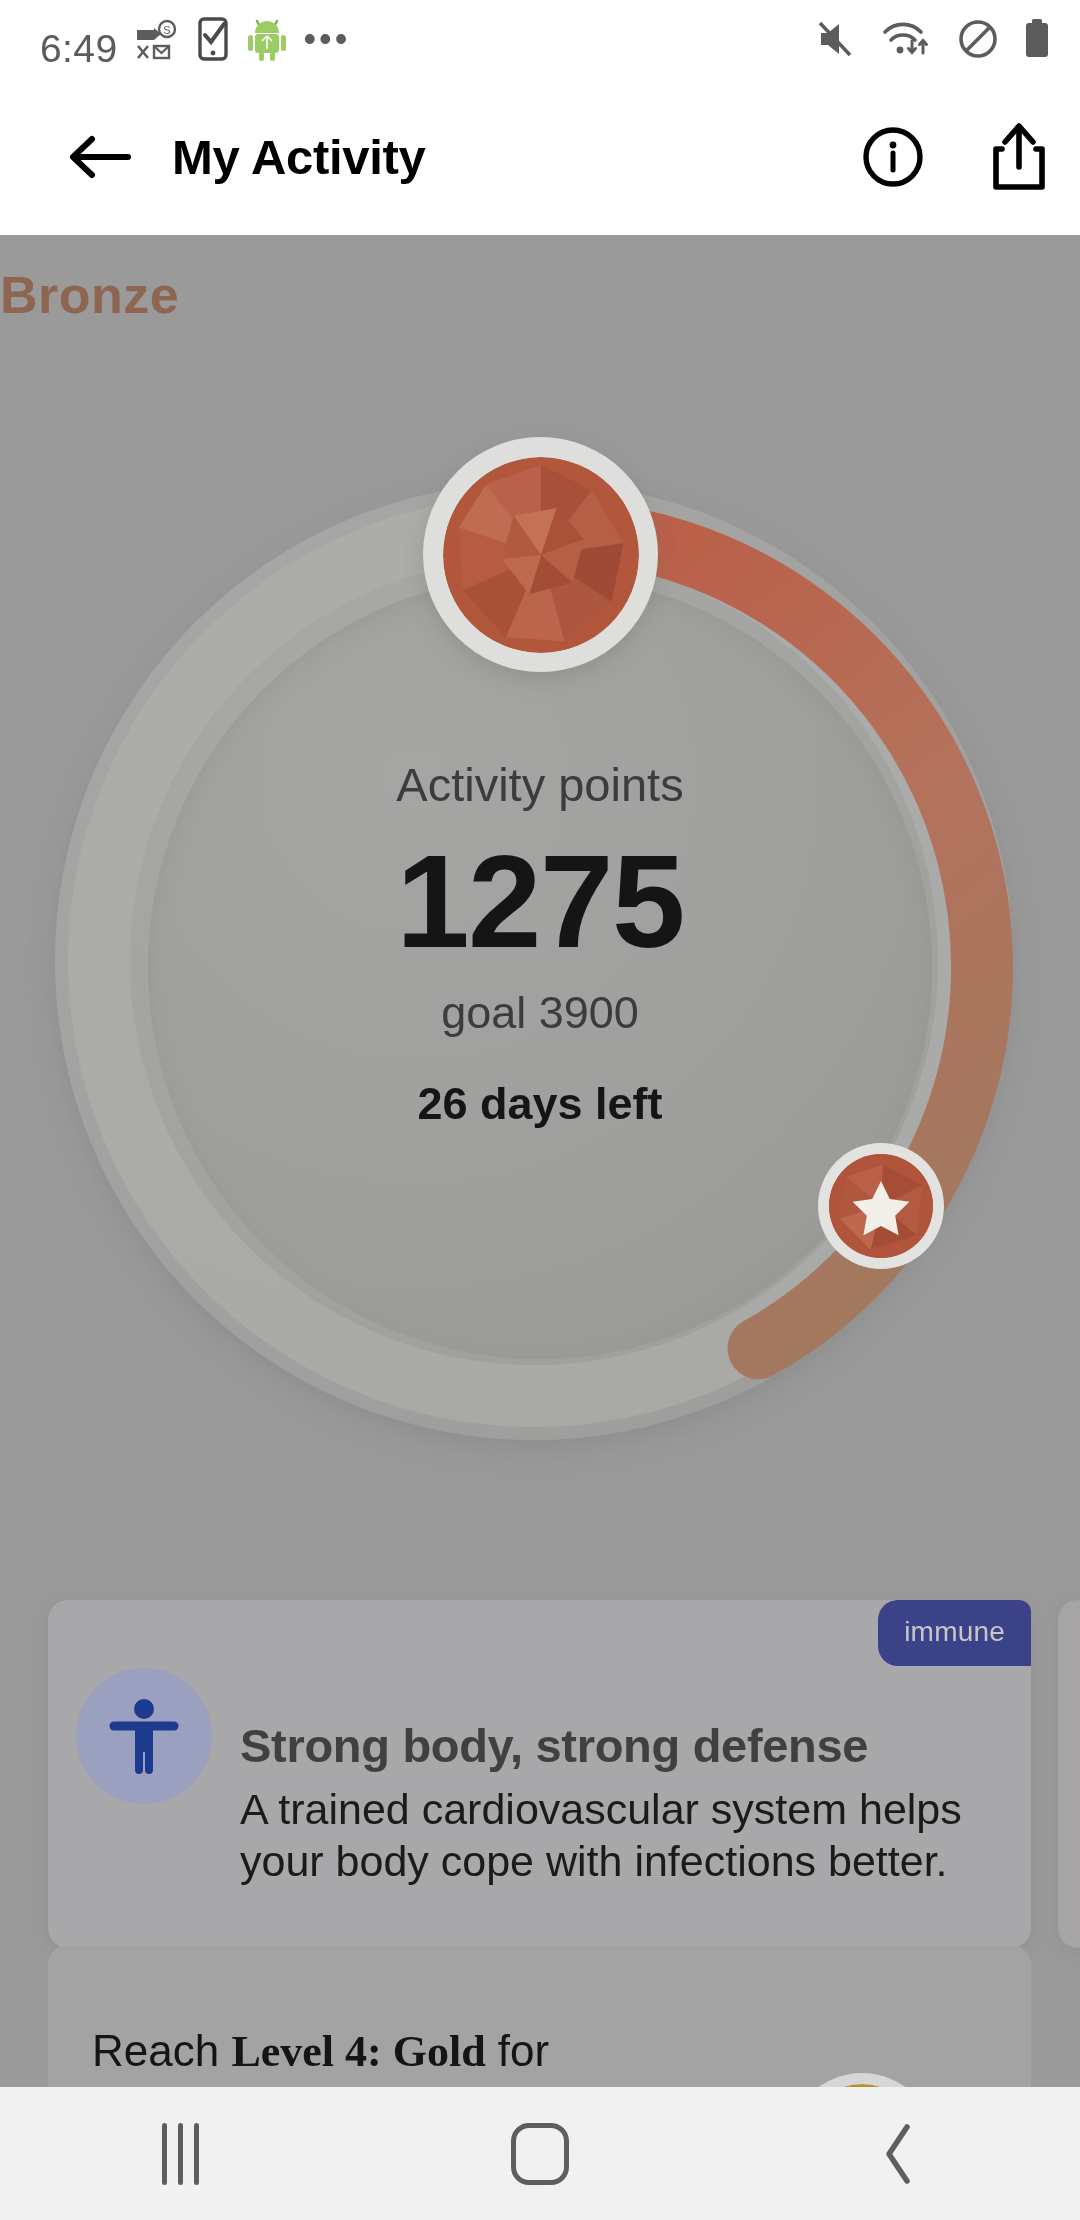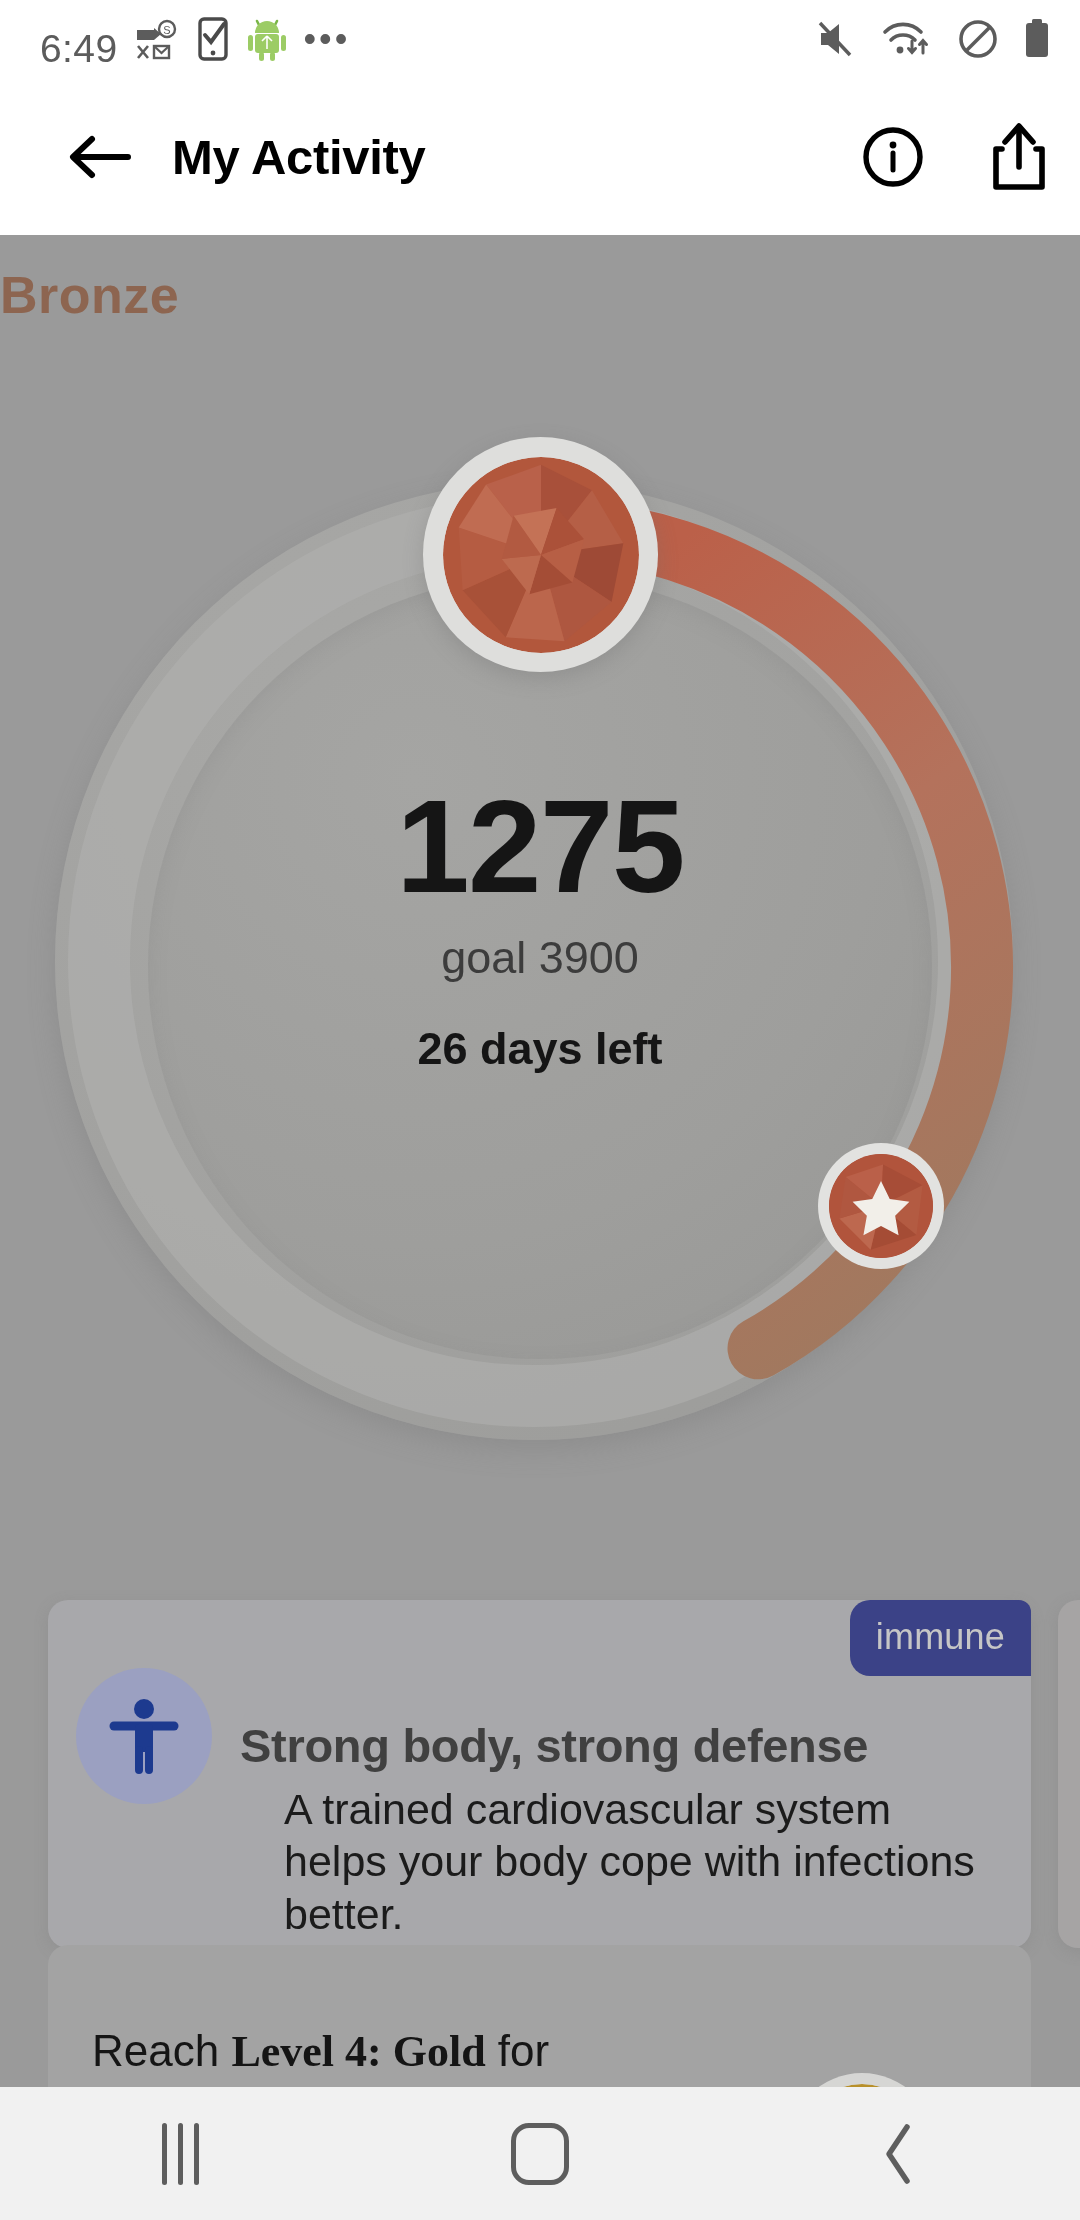--- a/index.html
+++ b/index.html
@@ -117,36 +117,36 @@
   .card {
     position:absolute; top:0; width:983px; height:348px;
     background:#a8a8ab; border-radius:20px;
     box-shadow:0 4px 14px rgba(120,120,120,0.25);
   }
   .card-1 { left:48px; }
   .card-2 { left:1058px; width:983px; background:#a6a4a4; }
   .badge {
     position:absolute; right:0; top:0;
     background:#3b4287; color:#c6c6c6;
-    font-size:36px; padding:16px 26px 18px 26px;
+    font-size:28px; padding:16px 26px 18px 26px;
     border-radius:20px 12px 0 20px;
     letter-spacing:0.2px;
   }
   .card-row { position:absolute; left:28px; top:68px; right:34px; display:flex; gap:28px; }
   .card-avatar {
     flex:0 0 auto; width:136px; height:136px; border-radius:50%;
     background:#9ba0c1; display:flex; align-items:center; justify-content:center;
   }
   .card-text { padding-top:4px; }
   .card-title {
     font-size:47px; font-weight:bold; color:#404040;
     letter-spacing:-0.3px; line-height:1.12;margin-top:48px;
   }
   .card-body {
-    font-size:43px; color:#1b1b1b; line-height:1.22; margin-top:10px;margin-left:44px;
+    font-size:43px; color:#1b1b1b; line-height:1.22; margin-top:10px;
   }
 
   
   .teaser {
     position:absolute; left:48px; top:1710px; width:983px; height:230px;
     background:#a3a3a3; border-radius:20px; overflow:hidden;
   }
   .teaser-text {
     position:absolute; left:44px; top:78px; width:600px;
     font-size:44px; color:#151515; line-height:1.28;
@@ -317,20 +317,21 @@
           <polygon points="50,50 90,30 84,78" fill="#b35b42"></polygon>
           <polygon points="50,50 84,78 40,92" fill="#a54c35"></polygon>
           <polygon points="50,50 40,92 10,62" fill="#bd684f"></polygon>
           <polygon points="50,50 10,62 16,22" fill="#b05740"></polygon>
           <path d="M50 26 L58.4 43.2 L77.3 45.9 L63.6 59.3 L66.9 78.1 L50 69.3 L33.1 78.1 L36.4 59.3 L22.7 45.9 L41.6 43.2 Z" fill="#f2efe9"></path>
         </svg>
       </div>
     </div>
 
     <div class="ring-center">
+      <div class="rc-label">Activity points</div>
       <div class="rc-value">1275</div>
       <div class="rc-goal">goal 3900</div>
       <div class="rc-days">26 days left</div>
     </div>
   </div>
 
   <div class="carousel">
     <div class="card card-1">
       <div class="badge">immune</div>
       <div class="card-row">

